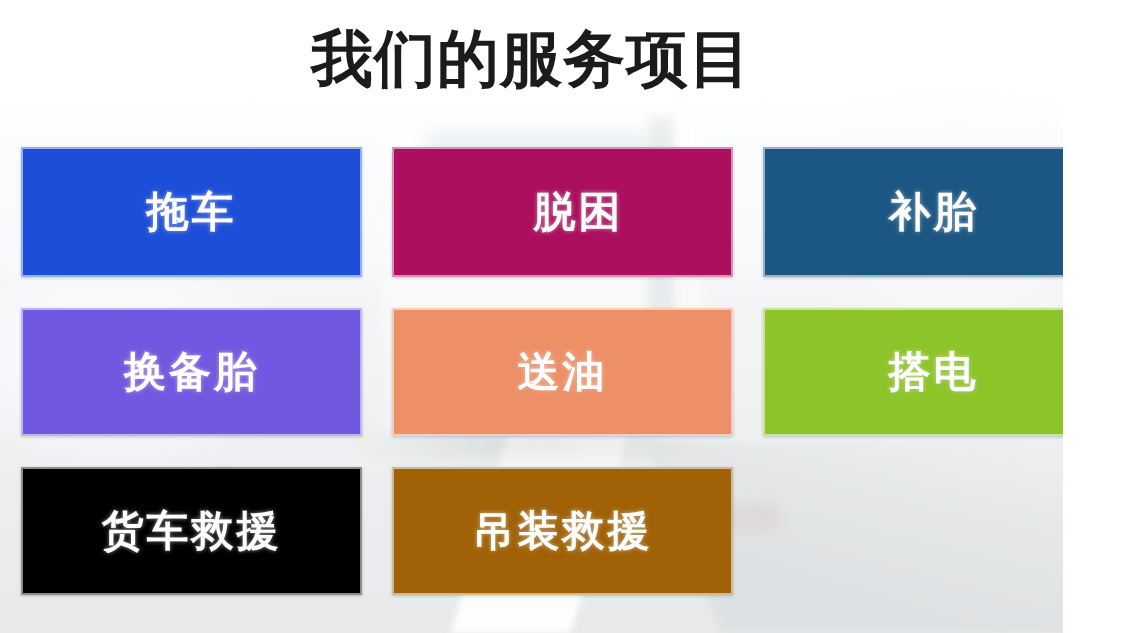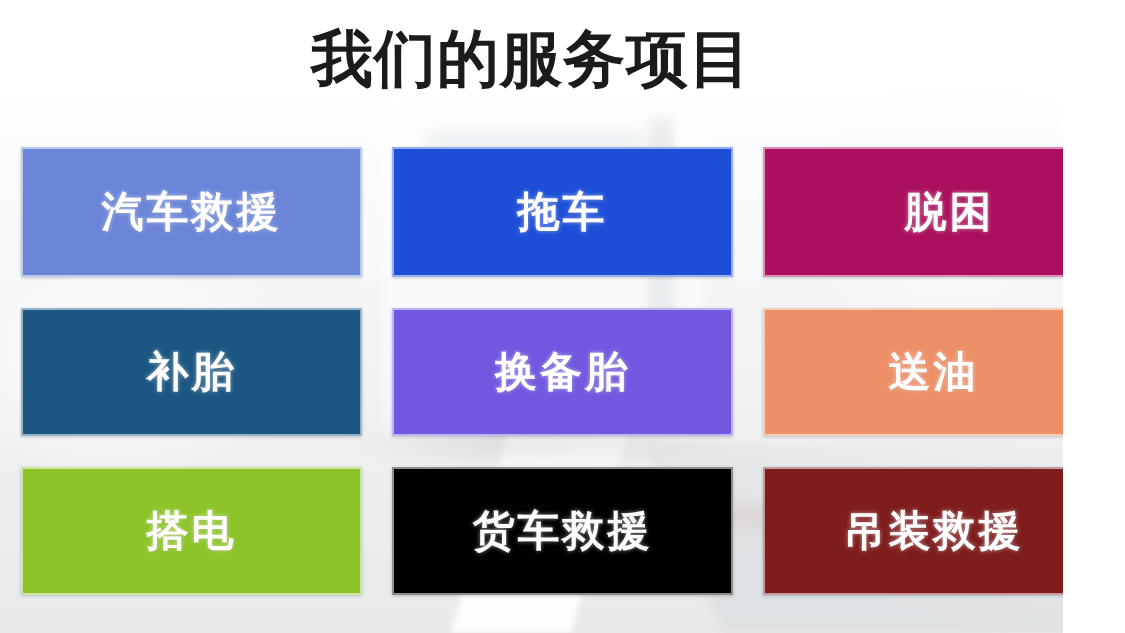--- a/index.html
+++ b/index.html
@@ -195,23 +195,20 @@
     <div class="bg-wash"></div>
     <div class="bg-top-fade"></div>
   </div>
 
   <div class="title-wrap">
     <h1 class="page-title" style="color: rgb(27, 27, 27);">我们的服务项目</h1>
   </div>
 
   <div class="grid">
 
-    <div class="tile" style="background-color: rgb(106, 133, 216);">
-      <span class="tile-label" style="color: rgb(255, 255, 255);">汽车救援</span>
-    </div>
 
     <div class="tile" style="background-color: #1d4ed8;">
       <span class="tile-label" style="color: rgb(255, 255, 255);">拖车</span>
     </div>
 
     <div class="tile" style="background-color: rgb(171, 15, 94); padding-left: 32px;">
       <span class="tile-label" style="color: rgb(255, 255, 255);">脱困</span>
     </div>
 
     <div class="tile" style="background-color: rgb(27, 87, 130);">
@@ -227,18 +224,18 @@
     </div>
 
     <div class="tile" style="background-color: rgb(140, 196, 41);">
       <span class="tile-label" style="color: rgb(255, 255, 255);">搭电</span>
     </div>
 
     <div class="tile" style="background-color: #000000;">
       <span class="tile-label" style="color: rgb(255, 255, 255);">货车救援</span>
     </div>
 
-    <div class="tile" style="background-color: #7f1d1d;">
+    <div class="tile" style="background-color: #a16207;">
       <span class="tile-label" style="color: rgb(255, 255, 255);">吊装救援</span>
     </div>
 
   </div>
 </div>
 
 </body></html>

